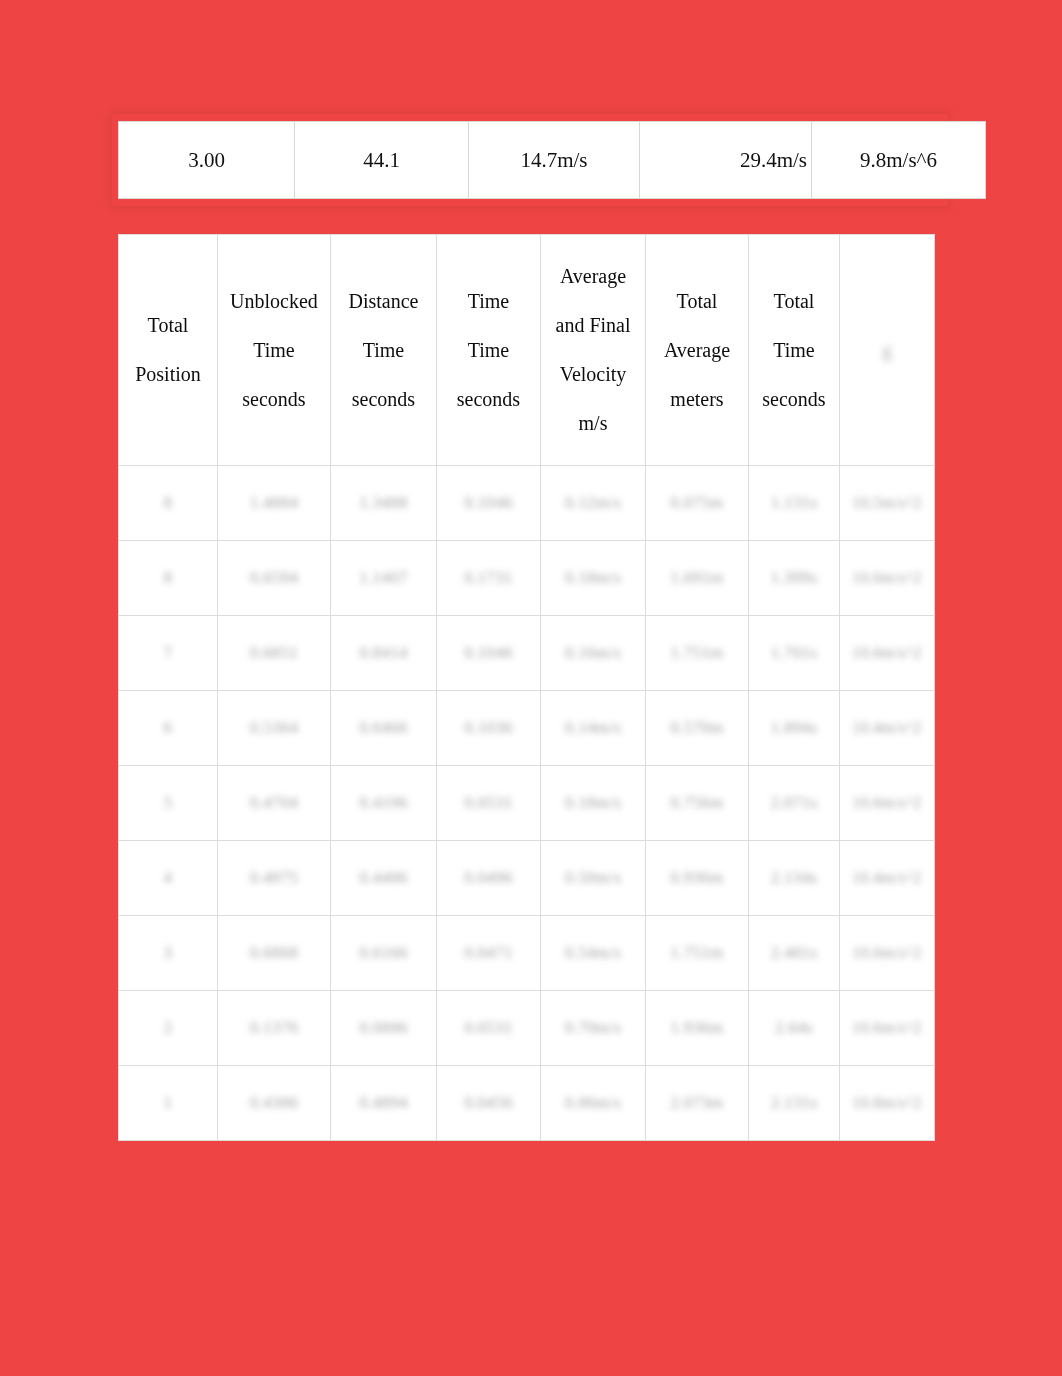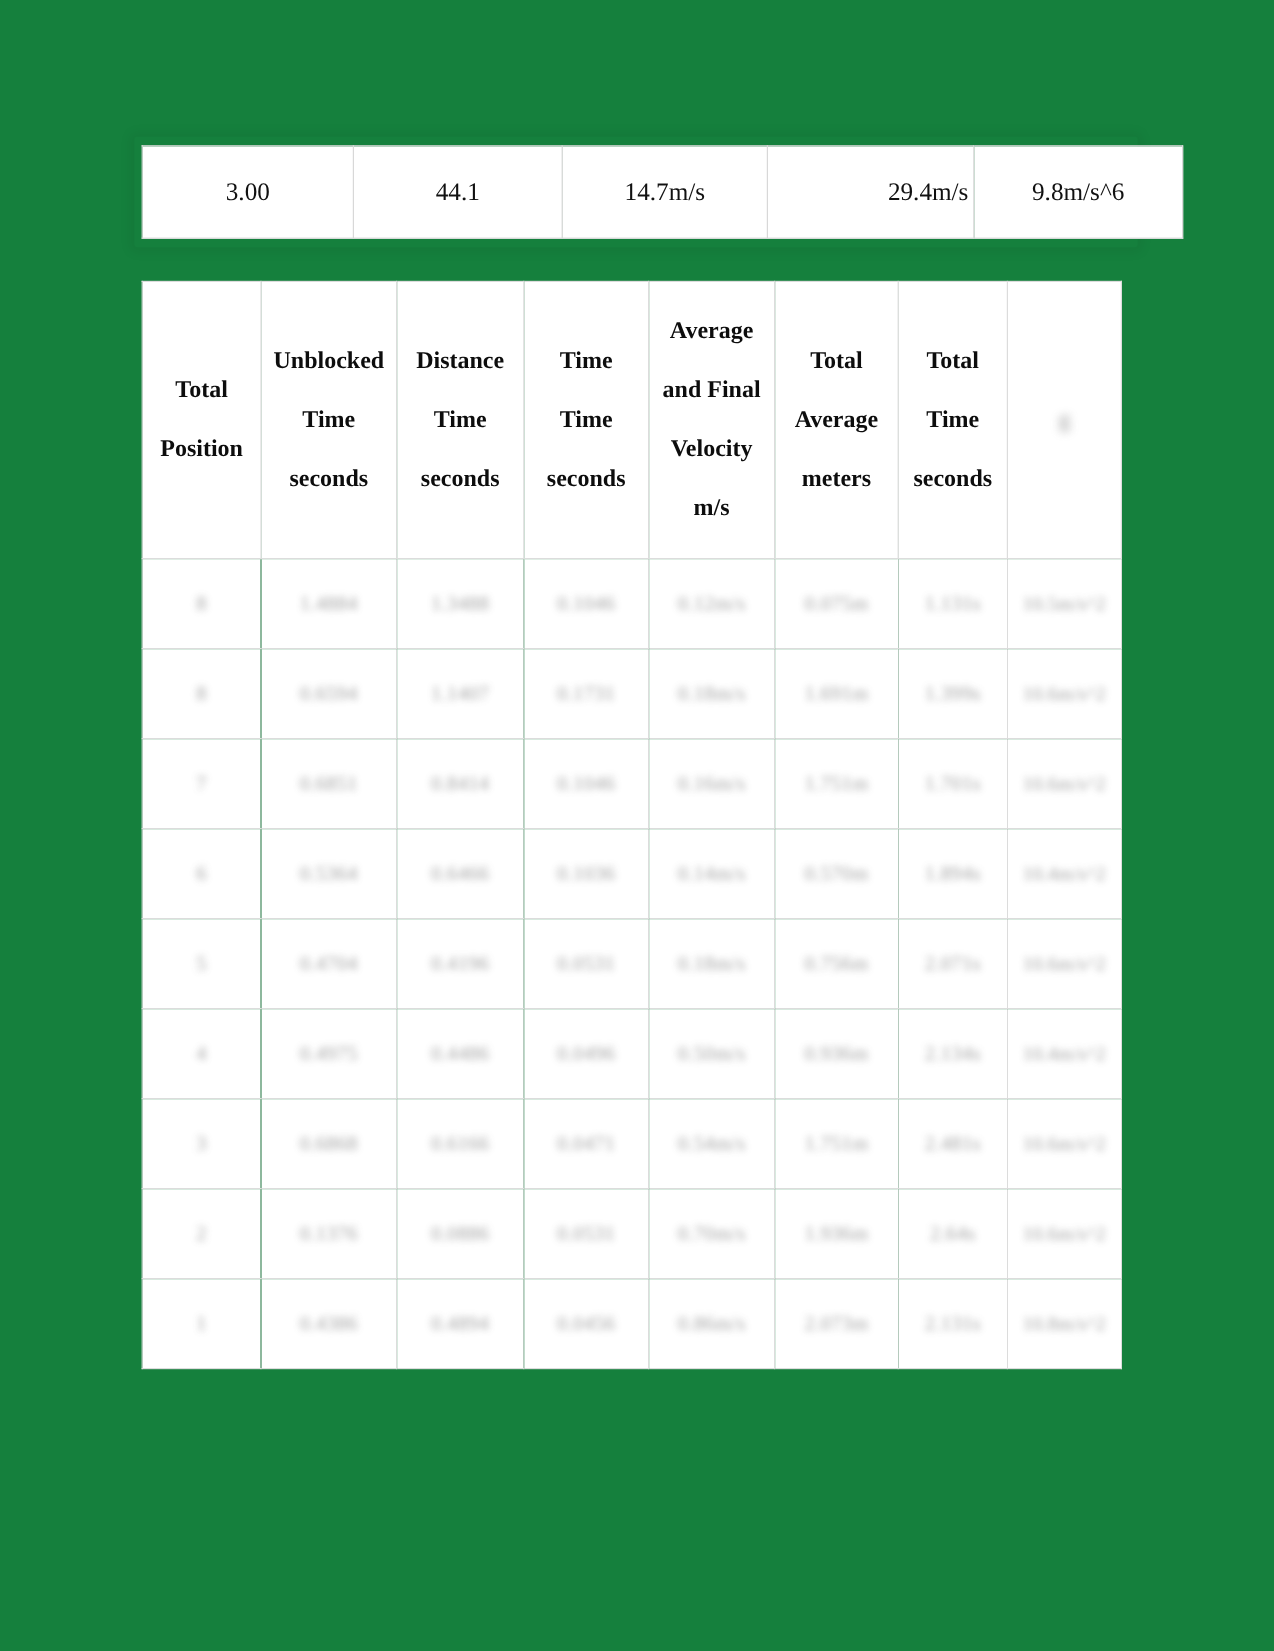--- a/index.html
+++ b/index.html
@@ -13,21 +13,21 @@
     height: 1376px;
     position: relative;
     font-family: "Liberation Serif", "DejaVu Serif", serif;
     color: #000000;
     overflow: hidden;
   }
 
   .page {
     position: absolute;
     inset: 0;
-    background: #15803d;
+    background: #ef4444;
   }
 
   
   .summary-table {
     position: absolute;
     left: 118px;
     top: 121px;
     width: 822px;
     border-collapse: collapse;
     table-layout: fixed;
@@ -74,21 +74,21 @@
   .main-table th,
   .main-table td {
     border: 1px solid #dcdcdc;
     background: #ffffff;
     vertical-align: middle;
     text-align: center;
     padding: 0 3px;
   }
   .main-table thead th {
     height: 230px;
-    font-weight: bold;
+    font-weight: normal;
     font-size: 20px;
     line-height: 2.45;
     color: #0d0d0d;
   }
   .main-table tbody td {
     height: 74px;
     font-size: 17px;
     line-height: 1.2;
   }
 

